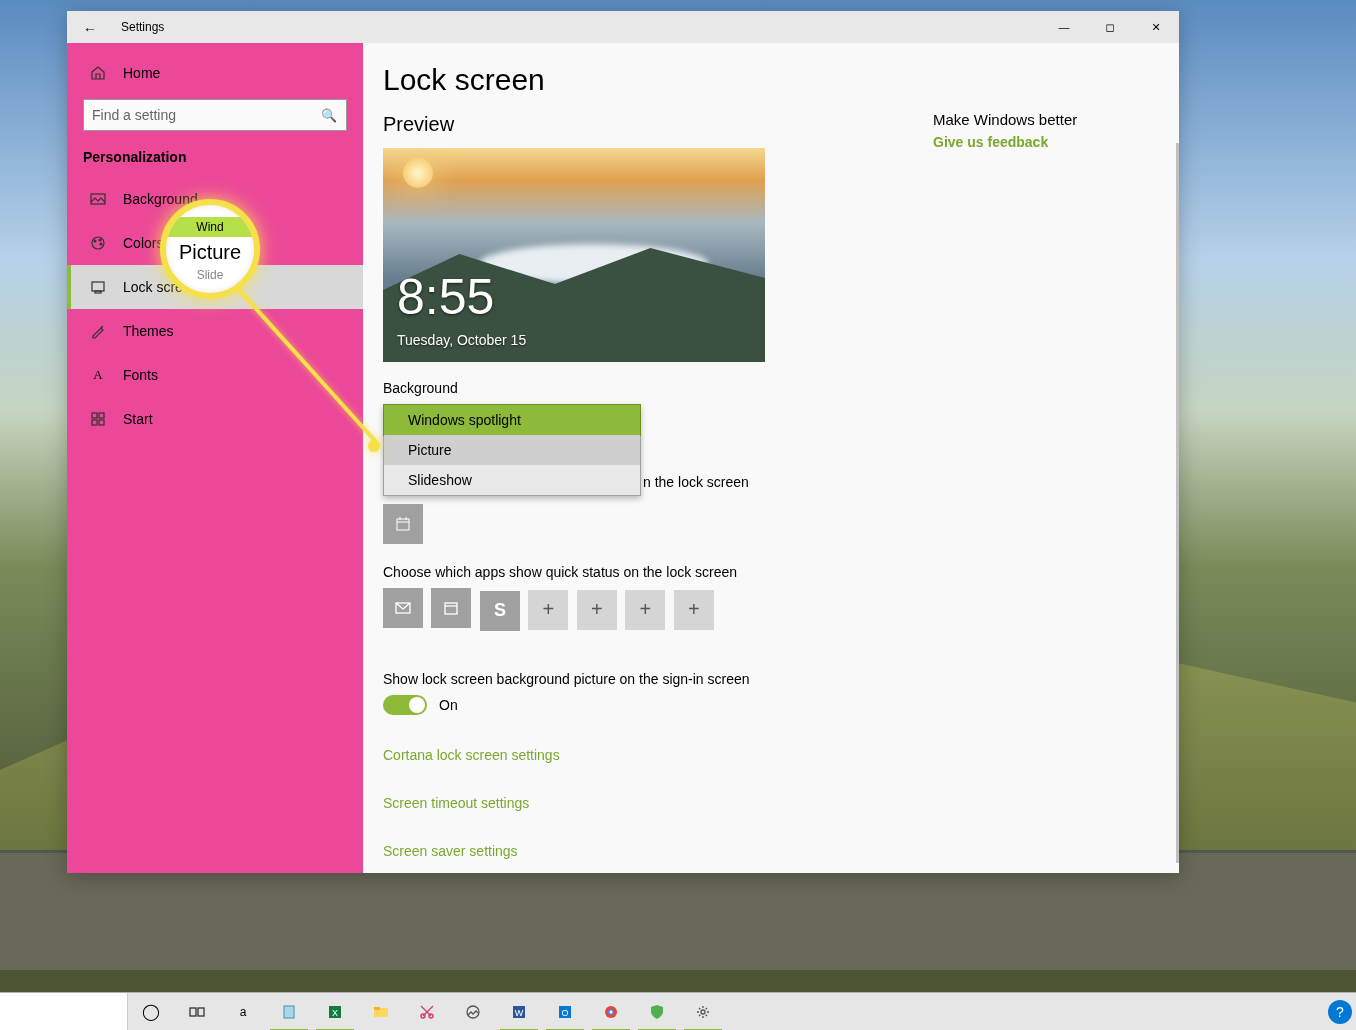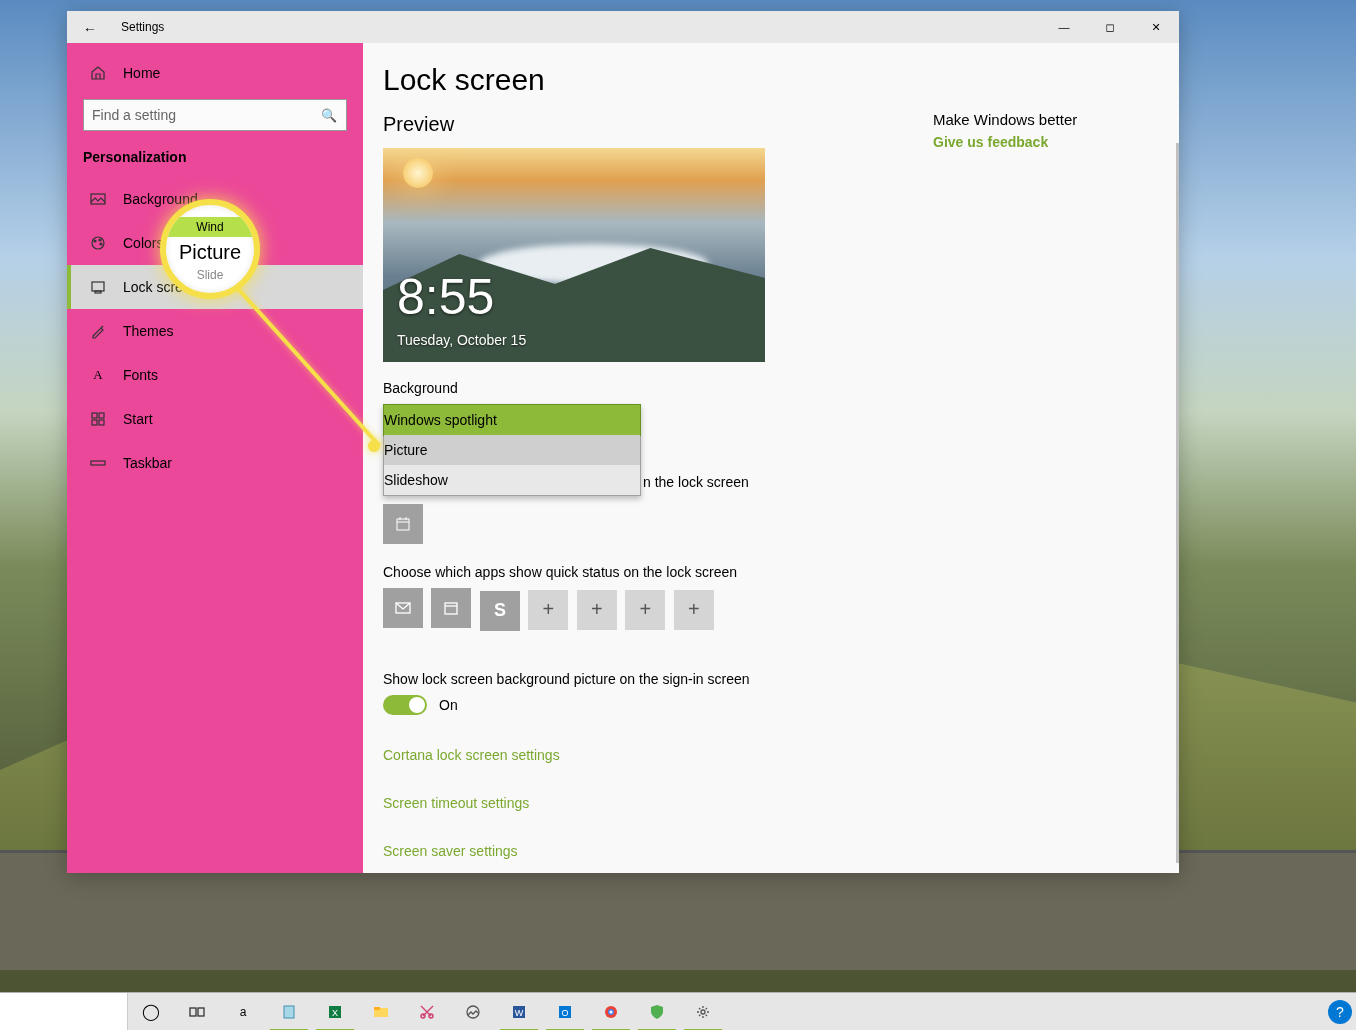--- a/index.html
+++ b/index.html
@@ -72,21 +72,21 @@
   background:#3a5040; clip-path: polygon(0 40%, 20% 10%, 45% 35%, 70% 5%, 100% 30%, 100% 100%, 0 100%); }
 .preview-img .clouds { position:absolute; left:25%; right:15%; top:45%; height:40px; background:#e8eef2; border-radius:50%; filter:blur(3px); }
 .preview-img .clock { position:absolute; left:14px; bottom:36px; color:#fff; font-size:50px; font-weight:400; text-shadow:0 1px 3px rgba(0,0,0,.6); }
 .preview-img .date { position:absolute; left:14px; bottom:14px; color:#fff; font-size:14px; text-shadow:0 1px 2px rgba(0,0,0,.6); }
 
 .field-label { font-size:14px; margin: 18px 0 8px 0; }
 .dropdown {
   width: 258px; border:1px solid #a0a0a0; background:#e8e8e8; font-size:14px;
   box-shadow: 0 3px 6px rgba(0,0,0,.25);
 }
-.dropdown .opt { padding: 7px 0; cursor:pointer; }
+.dropdown .opt { padding: 7px 24px; cursor:pointer; }
 .dropdown .opt.sel { background:#8eba3a; border:1px solid #6a9020; margin:-1px; }
 .dropdown .opt.picture { background:#cfcfcf; }
 .under-label { font-size:14px; margin: 20px 0 8px 0; }
 
 .app-tile { width:40px; height:40px; background:#a0a0a0; display:inline-flex; align-items:center; justify-content:center; color:#fff; font-size:18px; margin-right:4px; cursor:pointer; }
 .app-tile.plus { color:#555; font-size:20px; background:#d5d5d5; }
 
 .toggle-row { display:flex; align-items:center; gap:12px; margin-top:8px; }
 .toggle { width:44px; height:20px; border-radius:10px; background:#8eba3a; position:relative; cursor:pointer; }
 .toggle::after { content:""; position:absolute; right:2px; top:2px; width:16px; height:16px; border-radius:50%; background:#fff; }
@@ -230,28 +230,20 @@
       <div class="sidebar-row">
         <span class="icn">
           <svg viewBox="0 0 16 16" fill="none" stroke="#333" stroke-width="1.2">
               <rect x="2" y="2" width="5" height="5"></rect>
               <rect x="9" y="2" width="5" height="5"></rect>
               <rect x="2" y="9" width="5" height="5"></rect>
               <rect x="9" y="9" width="5" height="5"></rect>
             </svg>
         </span>
         <span>Start</span>
-      </div>
-      <div class="sidebar-row">
-        <span class="icn">
-          <svg viewBox="0 0 16 16" fill="none" stroke="#333" stroke-width="1.2">
-              <rect x="1" y="6" width="14" height="4"></rect>
-            </svg>
-        </span>
-        <span>Taskbar</span>
       </div>
     </div>
 
     <div class="main">
       <div class="main-scroll">
         <div class="main-left">
           <h1 class="page-title">Lock screen</h1>
           <h2 class="section">Preview</h2>
           <div class="preview-img">
             <div class="sun"></div>

